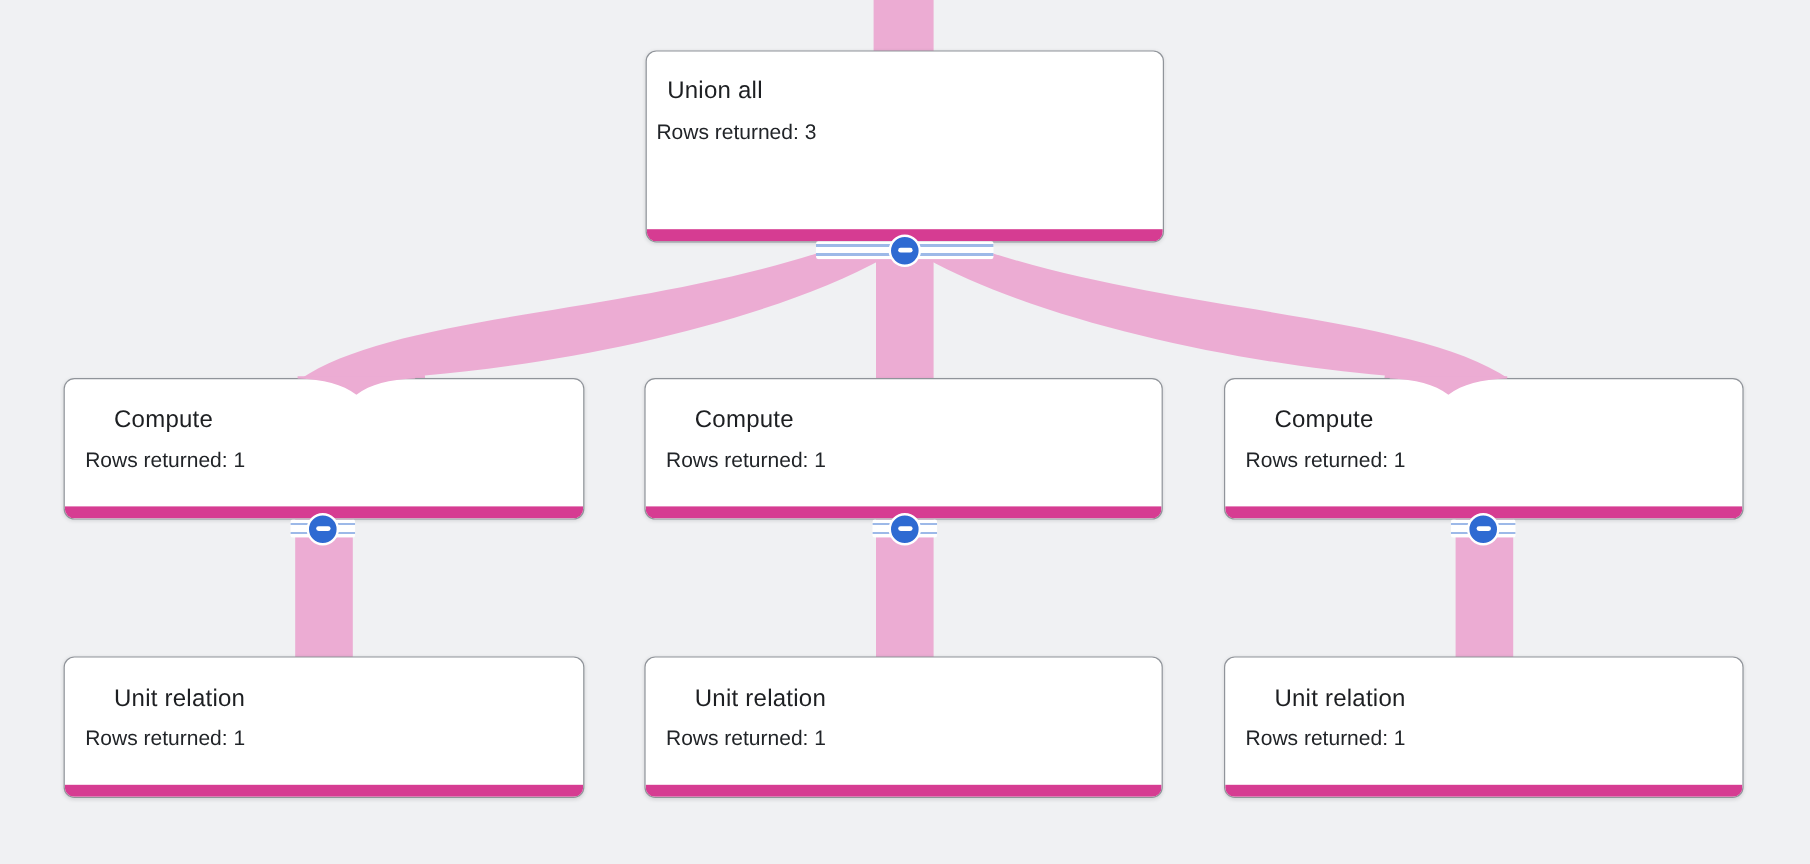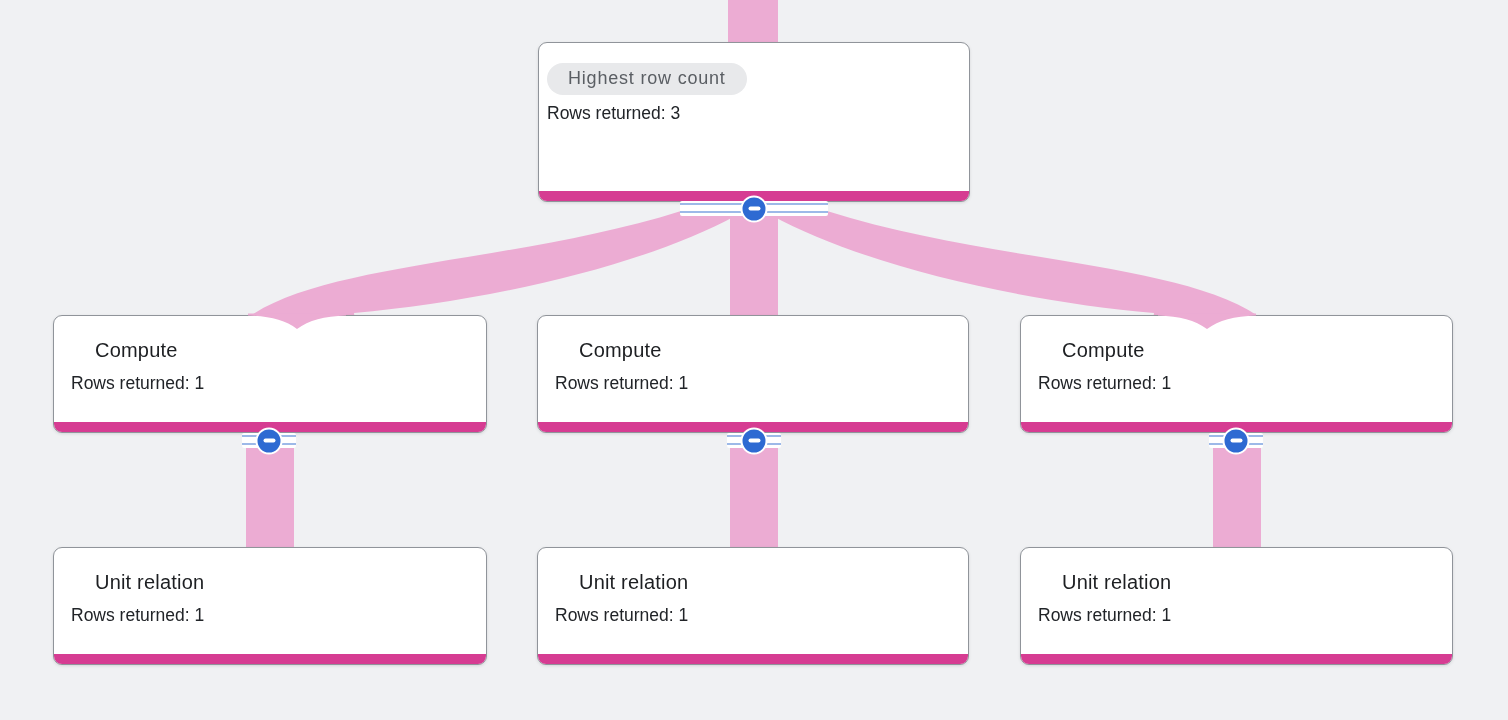--- a/index.html
+++ b/index.html
@@ -116,23 +116,21 @@
     <rect class="flow" x="728" y="0" width="50" height="46"></rect>
     <rect class="flow" x="730" y="210" width="48" height="108"></rect>
     <path class="flow" d="M 681 211 C 520 262, 330 262, 250 316 L 256 345 L 358 345 L 354 313 C 480 302, 640 268, 737 215 Z"></path>
     <path class="flow" d="M 827 211 C 988 262, 1178 262, 1258 316 L 1252 345 L 1150 345 L 1154 313 C 1028 302, 868 268, 771 215 Z"></path>
     <rect class="flow" x="246" y="431" width="48" height="118"></rect>
     <rect class="flow" x="730" y="431" width="48" height="118"></rect>
     <rect class="flow" x="1213" y="431" width="48" height="118"></rect>
   </svg>
 
   <div class="card card--union" style="left:538px;top:42px;width:432px;height:160px">
-    <div>
-      <span class="badge">Highest row count</span>
-    </div>
+    <div class="card-title">Union all</div>
     <div class="card-rows">Rows returned: 3</div>
     <div class="card-bottom-bar"></div>
   </div>
 
   <div class="card card--std" style="left:53px;top:315px;width:434px;height:118px">
     <div class="card-title">Compute</div>
     <div class="card-rows">Rows returned: 1</div>
     <div class="card-bottom-bar"></div>
   </div>
 

